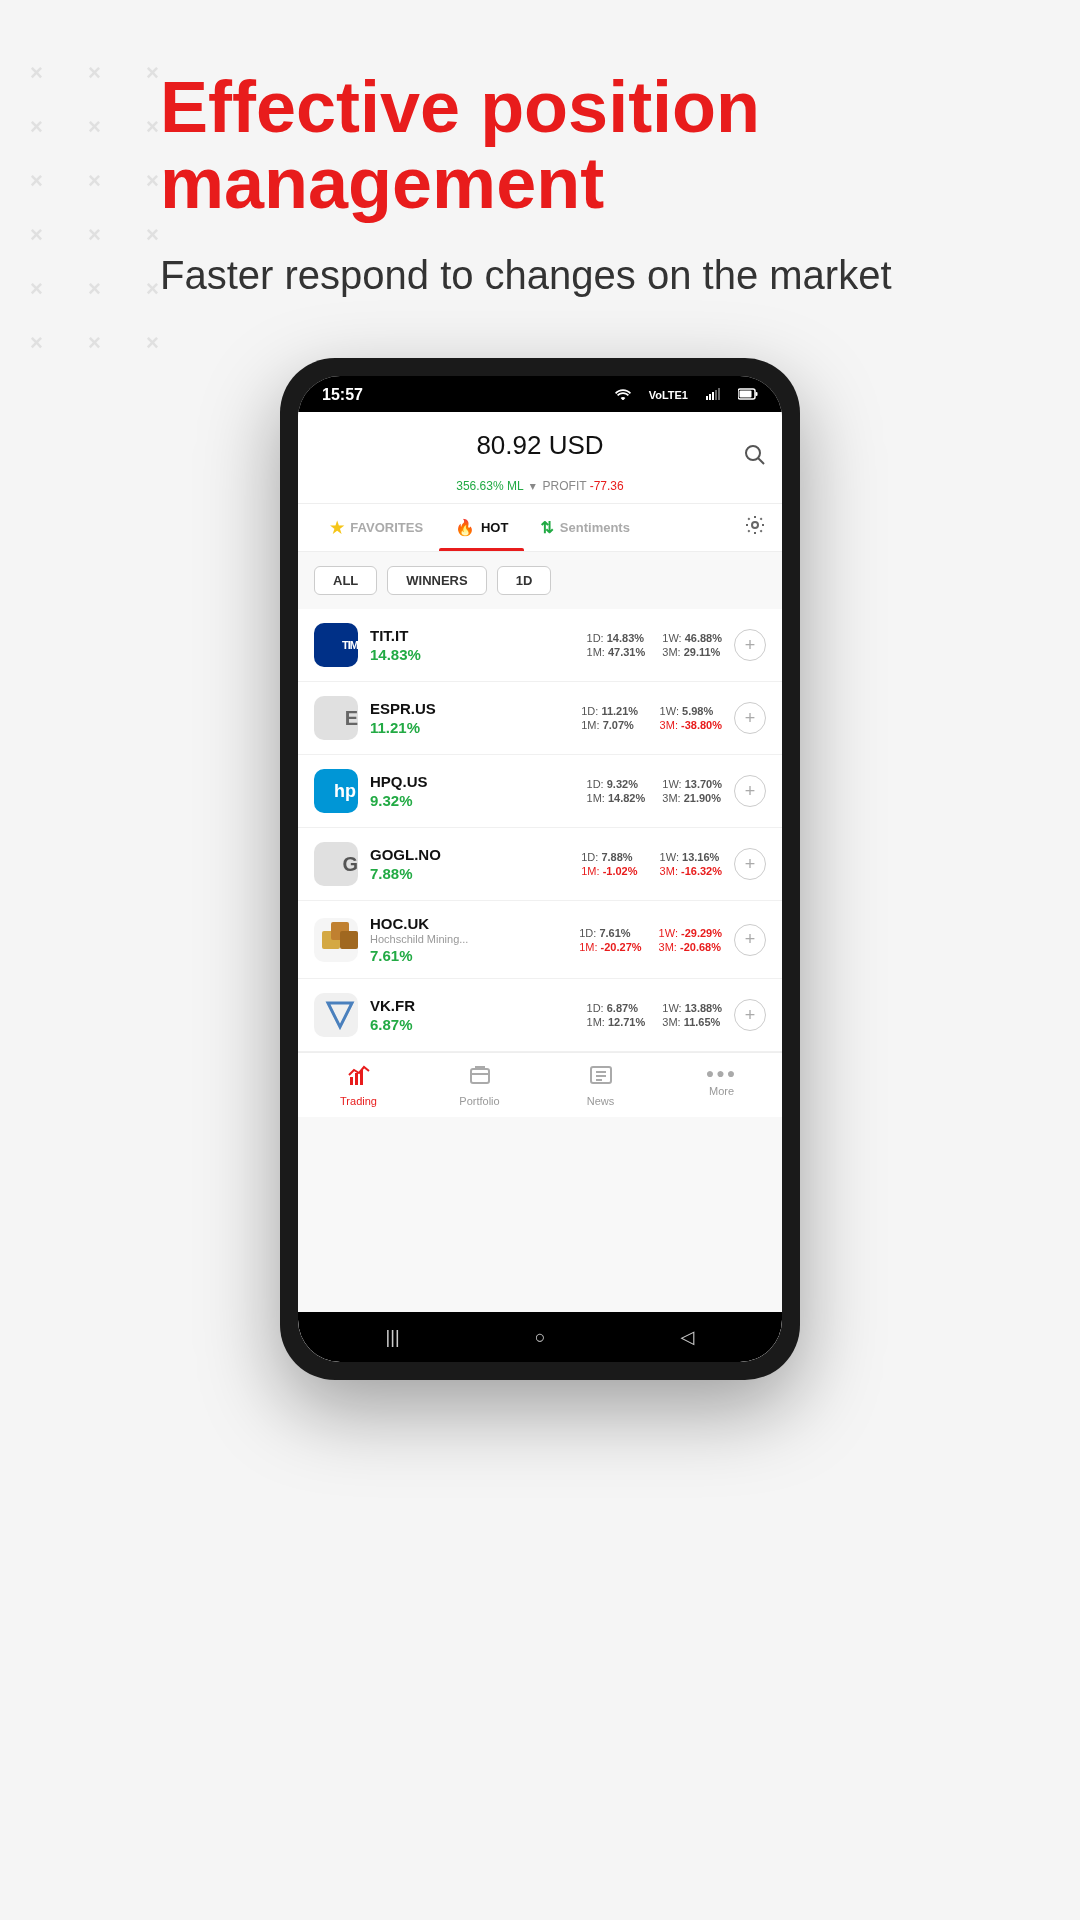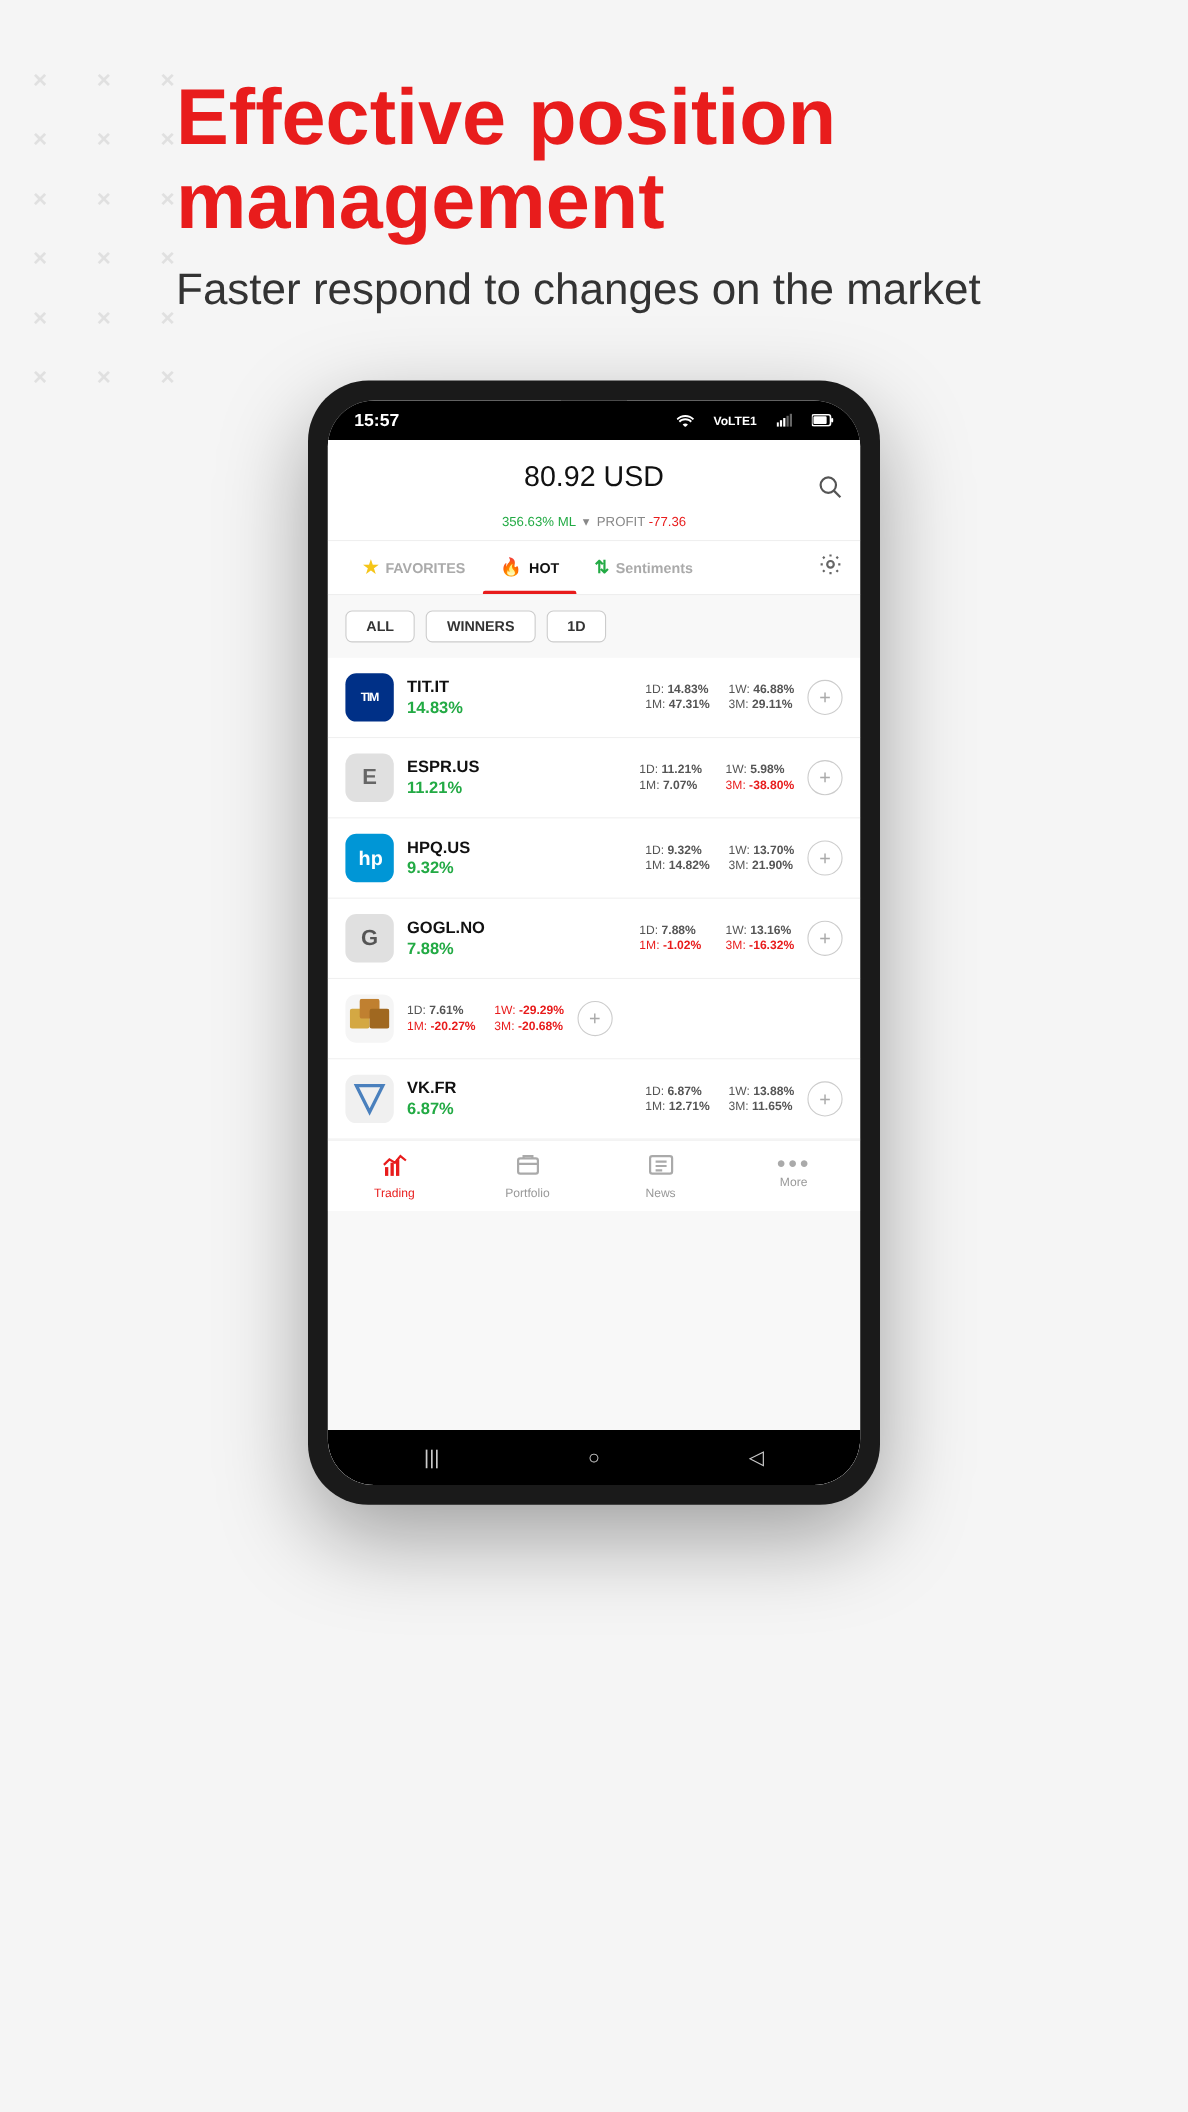--- a/index.html
+++ b/index.html
@@ -46,21 +46,21 @@
     .headline {
       font-size: 72px;
       font-weight: 900;
       color: #e81c1c;
       line-height: 1.05;
     }
 
     .subheadline {
       font-size: 40px;
       color: #333;
-      margin-top: 20px;
+      margin-top: 32px;
       font-weight: 400;
     }
 
     
     .phone-wrapper {
       position: relative;
       z-index: 3;
       display: flex;
       justify-content: center;
       margin-top: 60px;
@@ -241,21 +241,21 @@
       border-bottom: 1px solid #f0f0f0;
       gap: 12px;
     }
 
     .stock-logo {
       width: 44px;
       height: 44px;
       border-radius: 10px;
       display: flex;
       align-items: center;
-      justify-content: center;
+      justify-content: flex-end;
       font-size: 16px;
       font-weight: 700;
       color: #fff;
       flex-shrink: 0;
       overflow: hidden;
     }
 
     .logo-tim { background: #003087; }
     .logo-espr { background: #e0e0e0; color: #666; font-size: 20px; }
     .logo-hpq { background: #0096d6; }
@@ -556,20 +556,25 @@
           </div>
 
           <div class="stock-row">
             <div class="stock-logo logo-hoc">
               <svg width="36" height="36" viewBox="0 0 36 36">
                 <rect width="18" height="18" x="0" y="9" fill="#d4a843" rx="2"></rect>
                 <rect width="18" height="18" x="9" y="0" fill="#c08030" rx="2"></rect>
                 <rect width="18" height="18" x="18" y="9" fill="#a06820" rx="2"></rect>
               </svg>
             </div>
+            <div class="stock-info">
+              <div class="stock-ticker">HOC.UK</div>
+              <div class="stock-subtitle">Hochschild Mining...</div>
+              <div class="stock-change">7.61%</div>
+            </div>
             <div class="stock-stats">
               <span>1D: <b>7.61%</b></span>
               <span class="stat-neg">1W: <b>-29.29%</b></span>
               <span class="stat-neg">1M: <b>-20.27%</b></span>
               <span class="stat-neg">3M: <b>-20.68%</b></span>
             </div>
             <button class="add-btn">+</button>
           </div>
 
           <div class="stock-row">

